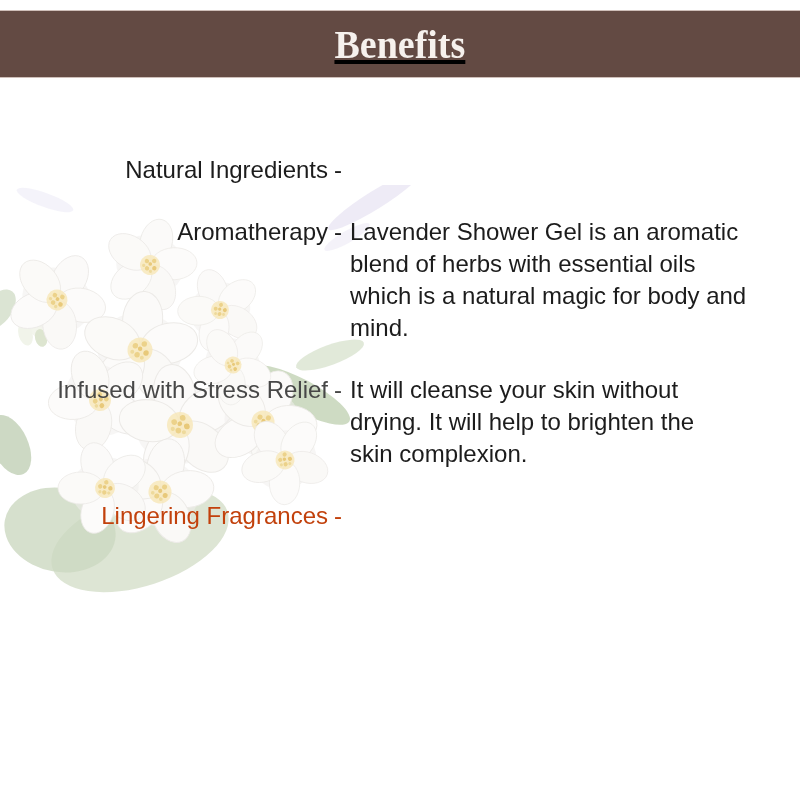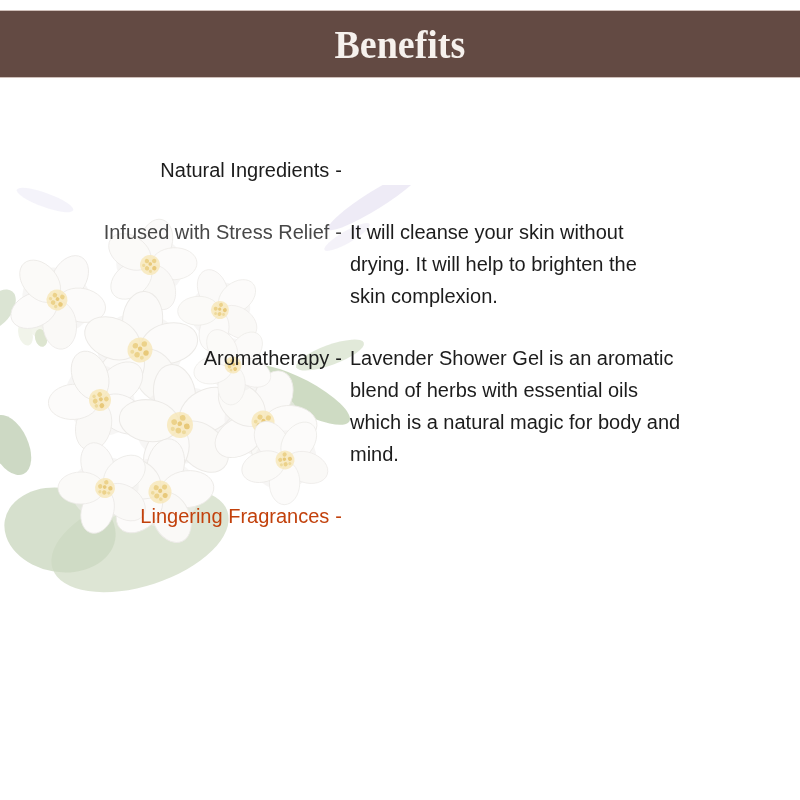--- a/index.html
+++ b/index.html
@@ -16,20 +16,21 @@
   .header-bar {
     margin-top: 10px;
     height: 68px;
     width: 100%;
     display: flex;
     align-items: center;
     justify-content: center;
     border-top: 1px solid #cfbfb9;
     border-bottom: 1px solid #cfbfb9;
     box-sizing: border-box;
+    text-decoration: underline;
   }
   .header-title {
     font-family: "Liberation Serif", serif;
     font-weight: bold;
     font-size: 40px;
     letter-spacing: 0px;
     transform: scaleX(0.95);
   }
 
   
@@ -46,21 +47,21 @@
   
   .benefits {
     position: relative;
     z-index: 1;
     padding-top: 76px;
   }
   .benefit-row {
     display: flex;
     align-items: flex-start;
     margin-bottom: 30px;
-    font-size: 20px;
+    font-size: 24px;
     line-height: 32px;
     color: #1c1c1c;
   }
   .benefit-label-cell {
     flex: 0 0 342px;
     text-align: right;
     white-space: nowrap;
   }
   .benefit-sep { padding-left: 6px; }
   .benefit-desc {
@@ -157,32 +158,32 @@
     <use href="#flw" transform="translate(248,180) rotate(40) scale(0.85)"></use>
   </svg>
 
   <div class="benefits">
 
     <div class="benefit-row">
       <div class="benefit-label-cell" style="color: rgb(28, 28, 28);"><span>Natural Ingredients</span><span class="benefit-sep">-</span></div>
     </div>
 
     <div class="benefit-row">
-      <div class="benefit-label-cell" style="color: rgb(71, 71, 71);"><span>Infused with Stress Relief</span><span class="benefit-sep">-</span></div>
-      <div class="benefit-desc">It will cleanse your skin without
-drying. It will help to brighten the
-skin complexion.</div>
-    </div>
-
-    <div class="benefit-row">
       <div class="benefit-label-cell" style="color: rgb(28, 28, 28);"><span>Aromatherapy</span><span class="benefit-sep">-</span></div>
       <div class="benefit-desc">Lavender Shower Gel is an aromatic
 blend of herbs with essential oils
 which is a natural magic for body and
 mind.</div>
+    </div>
+
+    <div class="benefit-row">
+      <div class="benefit-label-cell" style="color: rgb(71, 71, 71);"><span>Infused with Stress Relief</span><span class="benefit-sep">-</span></div>
+      <div class="benefit-desc">It will cleanse your skin without
+drying. It will help to brighten the
+skin complexion.</div>
     </div>
 
     <div class="benefit-row">
       <div class="benefit-label-cell" style="color: #c2410c;"><span>Lingering Fragrances</span><span class="benefit-sep">-</span></div>
     </div>
 
   </div>
 </div>
 
 </body></html>

